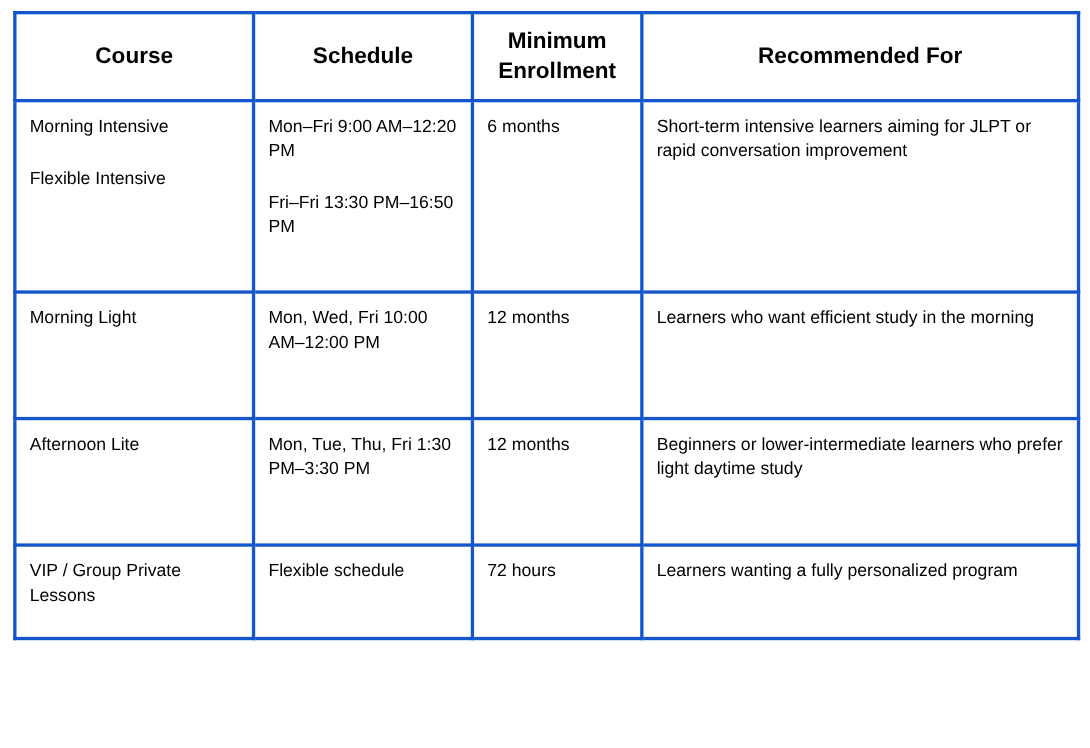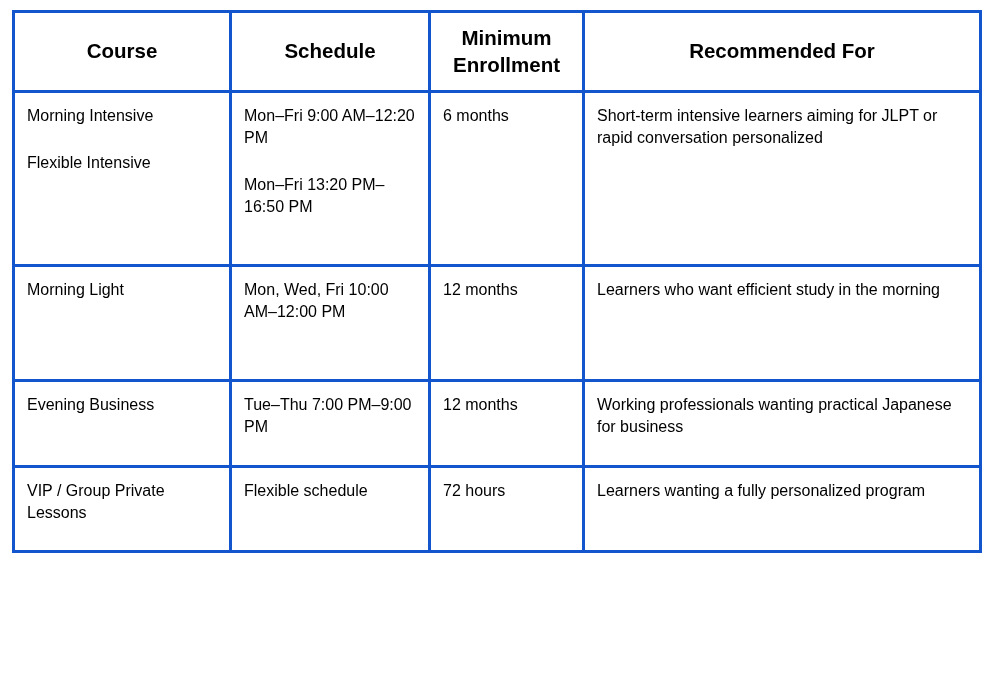--- a/index.html
+++ b/index.html
@@ -110,55 +110,55 @@
         </tr>
       </thead>
       <tbody>
           <tr data-row="0">
             <td>
               <span class="cell-text">Morning Intensive</span>
               <span class="cell-text">Flexible Intensive</span>
             </td>
             <td>
               <span class="cell-text">Mon–Fri 9:00 AM–12:20 PM</span>
-              <span class="cell-text">Mon–Fri 13:20 PM–16:50 PM</span>
+              <span class="cell-text">Fri–Fri 13:30 PM–16:50 PM</span>
             </td>
             <td>
               <span class="cell-text">6 months</span>
             </td>
             <td>
-              <span class="cell-text">Short-term intensive learners aiming for JLPT or rapid conversation personalized</span>
+              <span class="cell-text">Short-term intensive learners aiming for JLPT or rapid conversation improvement</span>
             </td>
           </tr>
           <tr data-row="1">
             <td>
               <span class="cell-text">Morning Light</span>
             </td>
             <td>
               <span class="cell-text">Mon, Wed, Fri 10:00 AM–12:00 PM</span>
             </td>
             <td>
               <span class="cell-text">12 months</span>
             </td>
             <td>
               <span class="cell-text">Learners who want efficient study in the morning</span>
             </td>
           </tr>
-          <tr data-row="3">
+          <tr data-row="2">
             <td>
-              <span class="cell-text">Evening Business</span>
+              <span class="cell-text">Afternoon Lite</span>
             </td>
             <td>
-              <span class="cell-text">Tue–Thu 7:00 PM–9:00 PM</span>
+              <span class="cell-text">Mon, Tue, Thu, Fri 1:30 PM–3:30 PM</span>
             </td>
             <td>
               <span class="cell-text">12 months</span>
             </td>
             <td>
-              <span class="cell-text">Working professionals wanting practical Japanese for business</span>
+              <span class="cell-text">Beginners or lower-intermediate learners who prefer light daytime study</span>
             </td>
           </tr>
           <tr data-row="4">
             <td>
               <span class="cell-text">VIP / Group Private Lessons</span>
             </td>
             <td>
               <span class="cell-text">Flexible schedule</span>
             </td>
             <td>

